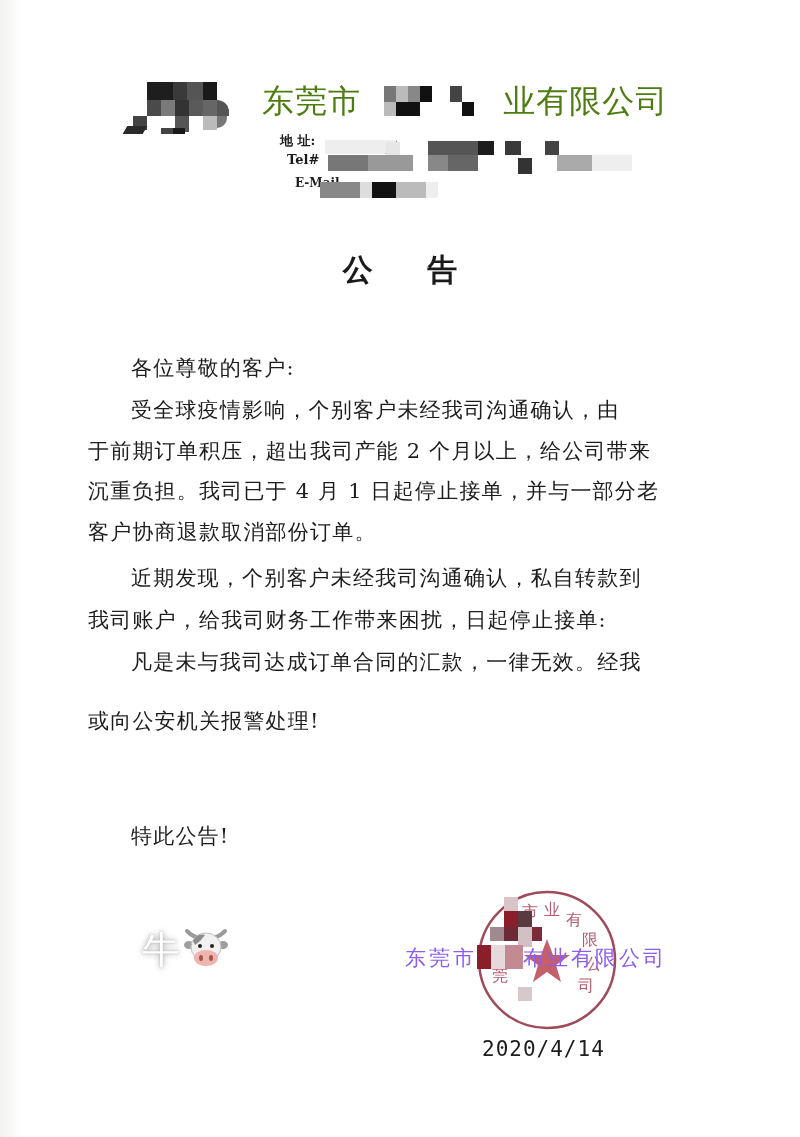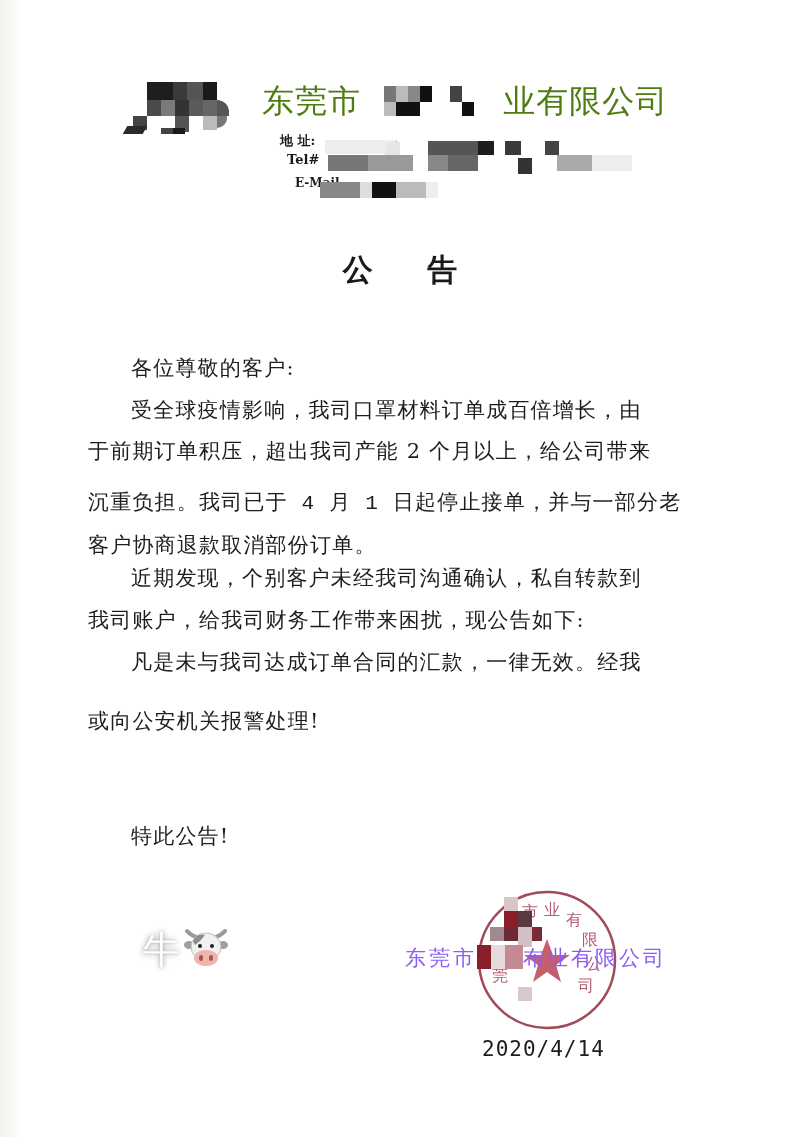--- a/index.html
+++ b/index.html
@@ -100,29 +100,29 @@
   <div class="redact-bar" style="left:426px;top:182px;width:12px;height:16px;background:#eee"></div>
 </div>
 
 <div class="abs title">公 告</div>
 
 <div class="para" style="top:350px;">
   <span class="line" style="padding-left:43px;">各位尊敬的客户:</span>
 </div>
 
 <div class="para" style="top:392px;left:88px;">
-  <span class="line" style="padding-left:43px;">受全球疫情影响，我司口罩材料订单成百倍增长，由</span>
+  <span class="line" style="padding-left:43px;">受全球疫情影响，个别客户未经我司沟通确认，由</span>
   <span class="line" style="margin-top:5px;">于前期订单积压，超出我司产能 2 个月以上，给公司带来</span>
-  <span class="line" style="margin-top:17px;font-family:Liberation Mono, monospace;">沉重负担。我司已于 4 月 1 日起停止接单，并与一部分老</span>
+  <span class="line" style="margin-top:4px;">沉重负担。我司已于 4 月 1 日起停止接单，并与一部分老</span>
   <span class="line" style="margin-top:5px;">客户协商退款取消部份订单。</span>
 </div>
 
 <div class="para" style="top:560px;">
   <span class="line" style="padding-left:43px;">近期发现，个别客户未经我司沟通确认，私自转款到</span>
-  <span class="line" style="margin-top:6px;">我司账户，给我司财务工作带来困扰，现公告如下:</span>
+  <span class="line" style="margin-top:6px;">我司账户，给我司财务工作带来困扰，日起停止接单:</span>
 </div>
 
 <div class="para" style="top:644px;">
   <span class="line" style="padding-left:43px;">凡是未与我司达成订单合同的汇款，一律无效。经我</span>
   <span class="line" style="margin-top:23px;">或向公安机关报警处理!</span>
 </div>
 
 <div class="para" style="top:818px;">
   <span class="line" style="padding-left:43px;">特此公告!</span>
 </div>

